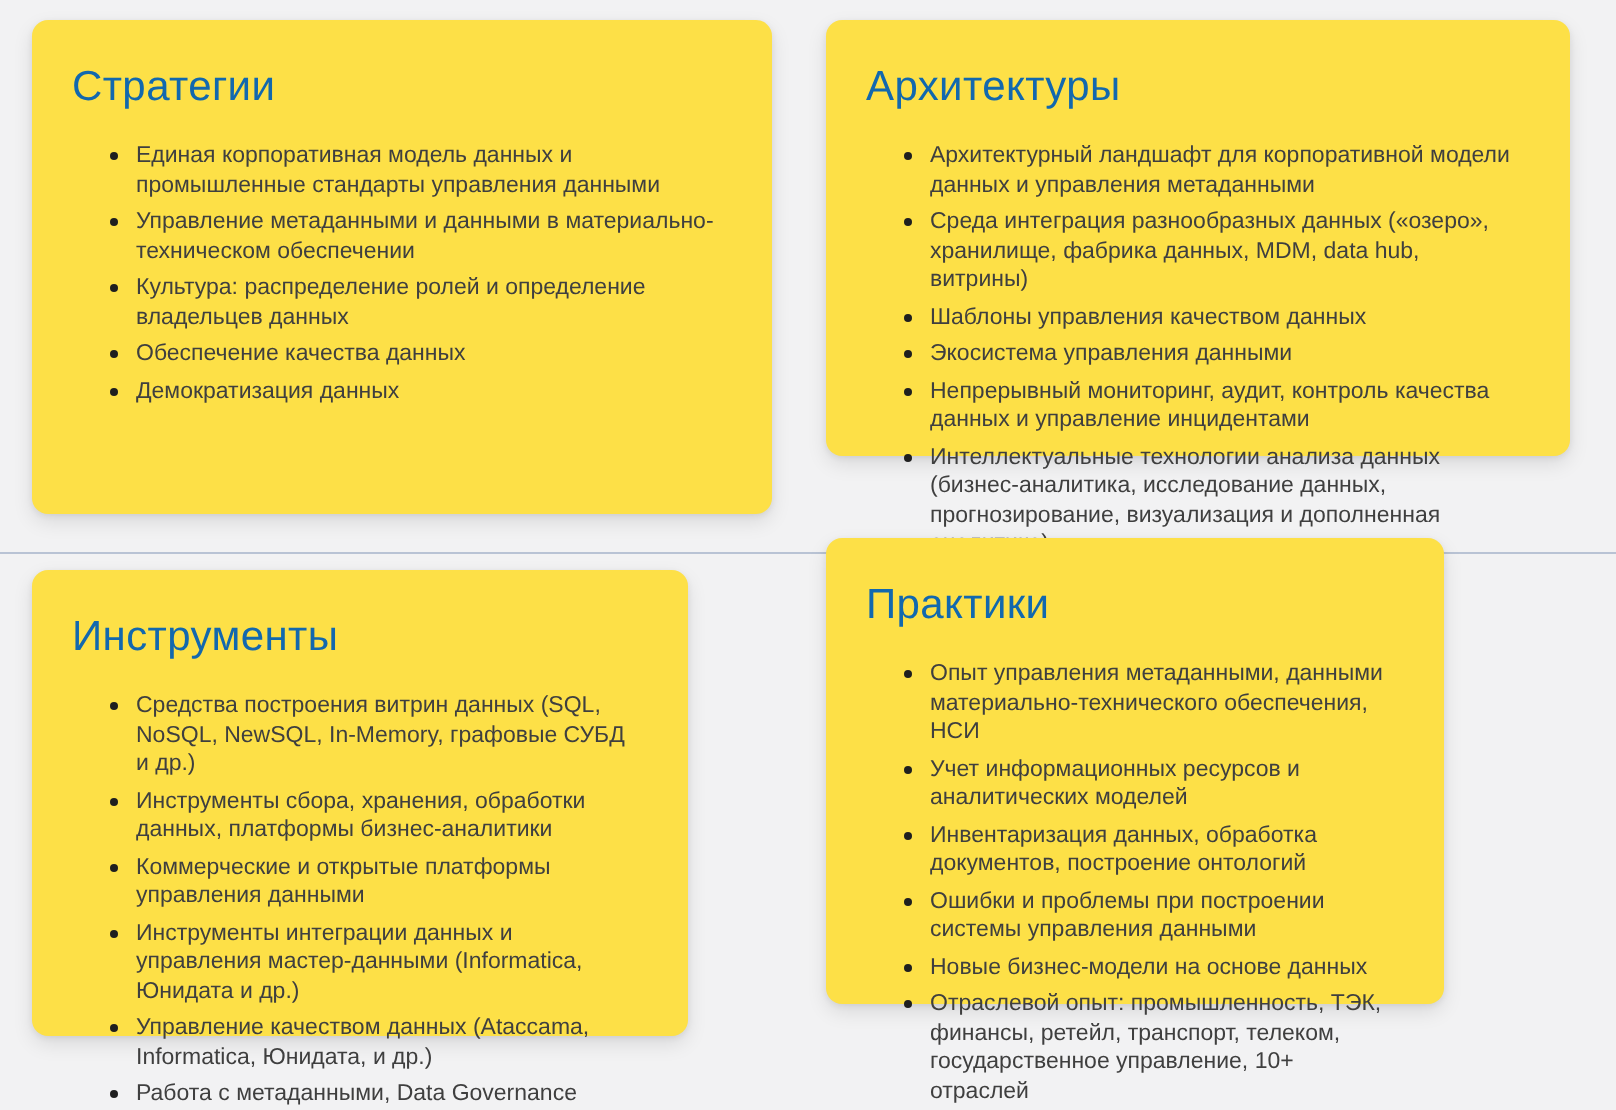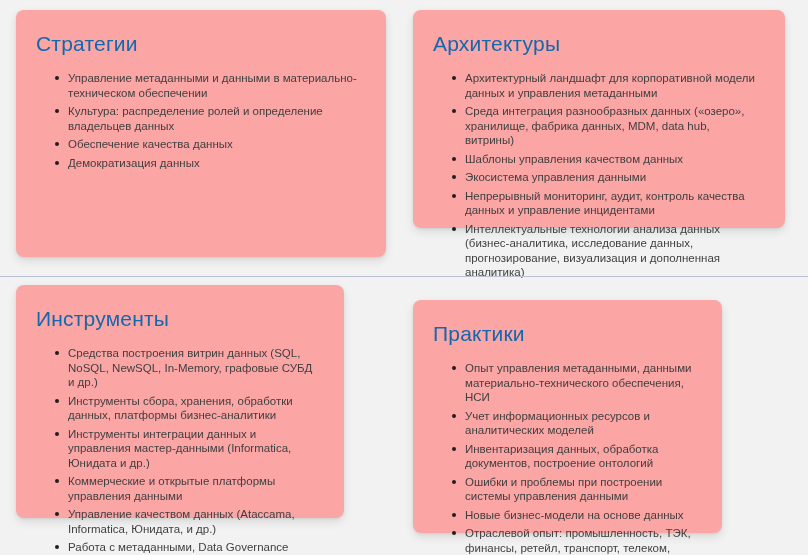--- a/index.html
+++ b/index.html
@@ -13,29 +13,29 @@
 
   .divider {
     position: absolute;
     left: 0; top: 276px;
     width: 808px; height: 1px;
     background: #b9c3d4;
   }
 
   .card {
     position: absolute;
-    background: #fca5a5;
+    background: #fde047;
     border-radius: 8px;
     box-shadow: 0 4px 10px rgba(0,0,0,0.10), 0 1px 3px rgba(0,0,0,0.07);
     padding: 22px 18px 0 20px;
   }
   .card-tl { left: 16px;  top: 10px;  width: 370px; height: 247px; }
   .card-tr { left: 413px; top: 10px;  width: 372px; height: 218px; }
   .card-bl { left: 16px;  top: 285px; width: 328px; height: 233px; }
-  .card-br { left: 413px; top: 300px; width: 309px; height: 233px; }
+  .card-br { left: 413px; top: 269px; width: 309px; height: 233px; }
 
   .card h2 {
     color: #1268ae;
     font-size: 21px;
     font-weight: 400;
     letter-spacing: 0.2px;
     margin: 0 0 15px 0;
   }
 
   .card ul {
@@ -62,20 +62,21 @@
   }
 </style>
 </head>
 <body>
 
 <div class="stage">
 
   <section class="card card-tl">
     <h2>Стратегии</h2>
     <ul>
+        <li>Единая корпоративная модель данных и промышленные стандарты управления данными</li>
         <li>Управление метаданными и данными в материально-техническом обеспечении</li>
         <li>Культура: распределение ролей и определение владельцев данных</li>
         <li>Обеспечение качества данных</li>
         <li>Демократизация данных</li>
       </ul>
   </section>
 
   <section class="card card-tr">
     <h2>Архитектуры</h2>
     <ul>
@@ -88,22 +89,22 @@
       </ul>
   </section>
 
   <div class="divider"></div>
 
   <section class="card card-bl">
     <h2>Инструменты</h2>
     <ul>
         <li>Средства построения витрин данных (SQL, NoSQL, NewSQL, In-Memory, графовые СУБД и др.)</li>
         <li>Инструменты сбора, хранения, обработки данных, платформы бизнес-аналитики</li>
+        <li>Коммерческие и открытые платформы управления данными</li>
         <li>Инструменты интеграции данных и управления мастер-данными (Informatica, Юнидата и др.)</li>
-        <li>Коммерческие и открытые платформы управления данными</li>
         <li>Управление качеством данных (Ataccama, Informatica, Юнидата, и др.)</li>
         <li>Работа с метаданными, Data Governance (Ataccama, Informatica, Юнидата, и др.)</li>
       </ul>
   </section>
 
   <section class="card card-br">
     <h2>Практики</h2>
     <ul>
         <li>Опыт управления метаданными, данными материально-технического обеспечения, НСИ</li>
         <li>Учет информационных ресурсов и аналитических моделей</li>

